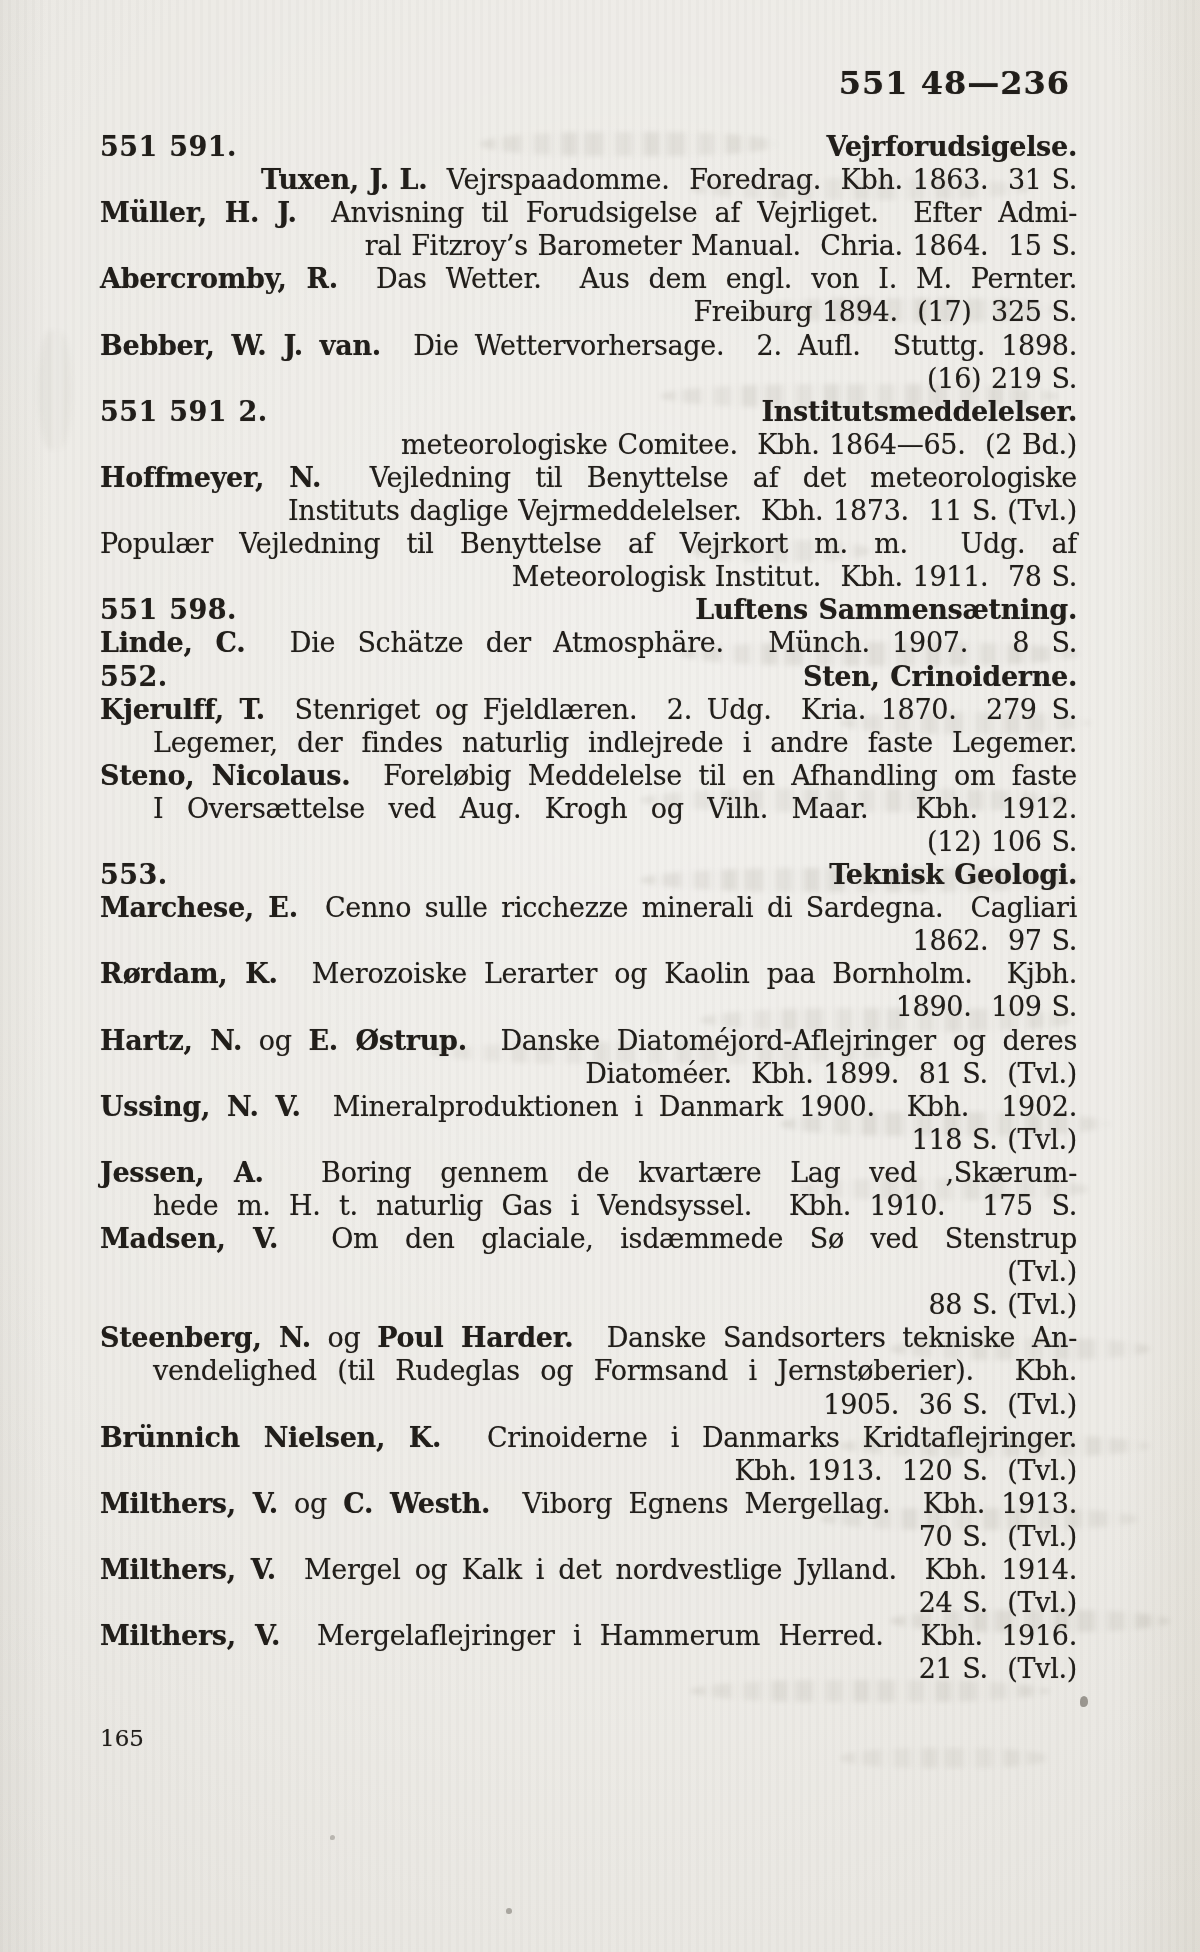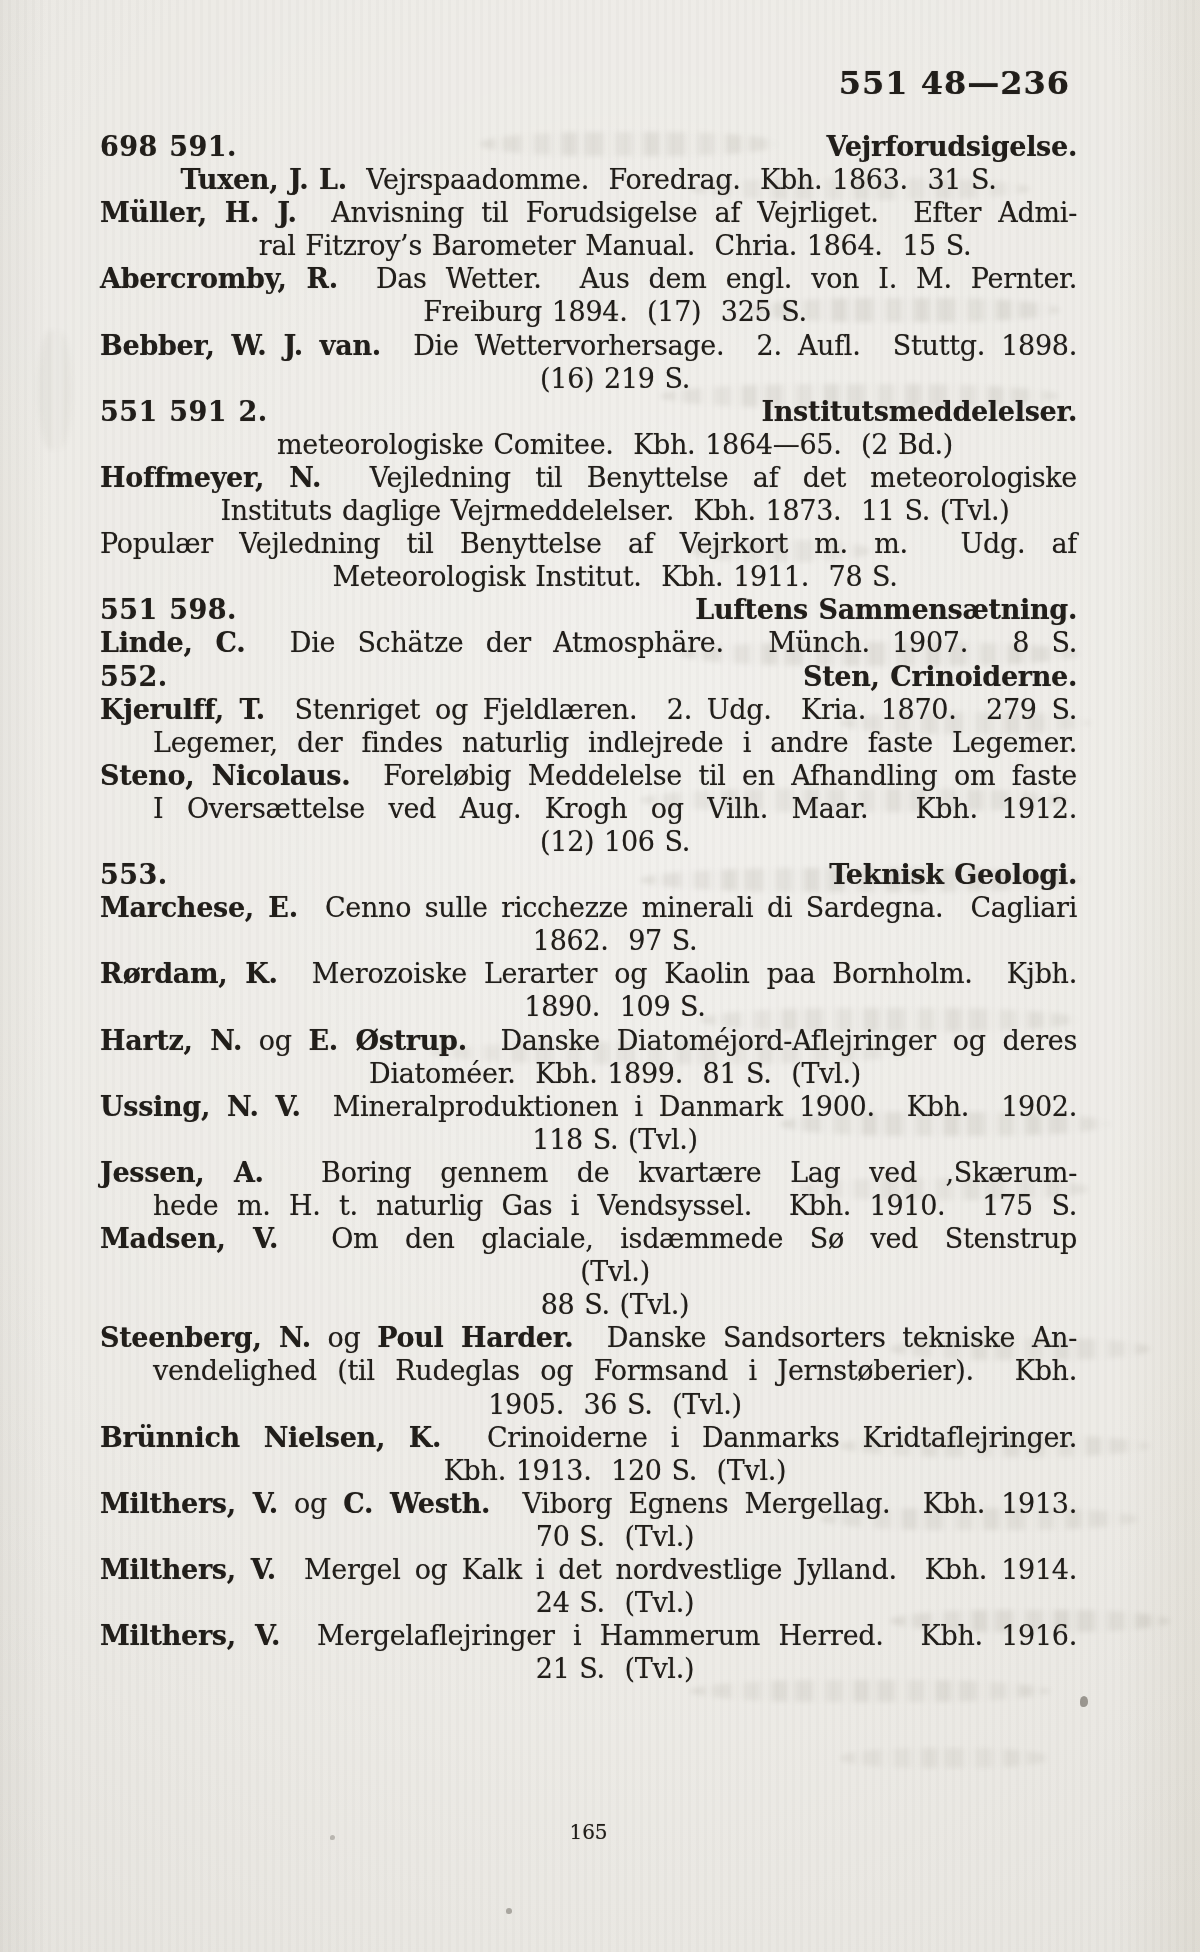--- a/index.html
+++ b/index.html
@@ -29,27 +29,27 @@
     position:absolute; top:130px; left:100px; width:977px;
     font-size:27px; line-height:33.1px;
     letter-spacing:-0.3px; word-spacing:1.5px;
     text-shadow:0 0 0.7px rgba(33,30,26,0.5);
   }
   .heading-line {
     display:flex; justify-content:space-between; align-items:baseline;
     height:33.1px; font-weight:bold;
   }
   .heading-line .num { letter-spacing:0.5px; }
-  .line { height:33.1px; text-align:center; white-space:normal; }
+  .line { height:33.1px; text-align:right; white-space:normal; }
   .line.just { text-align:justify; text-align-last:justify; text-justify:inter-word; }
   .line.ind { padding-left:53px; }
   .seg-b { font-weight:bold; }
   .page-number {
-    position:absolute; top:1820px; left:100px; width:977px;
-    text-align:center; font-size:20px;
+    position:absolute; top:1725px; left:100px; width:977px;
+    font-size:23px;
     text-shadow:0 0 0.7px rgba(33,30,26,0.5);
   }
   .smudge {
     position:absolute; pointer-events:none;
     filter:blur(2.6px); border-radius:45%/60%;
     background:repeating-linear-gradient(90deg,
       rgba(125,120,106,0.34) 0 15px, rgba(125,120,106,0.05) 15px 23px,
       rgba(125,120,106,0.30) 23px 41px, rgba(125,120,106,0.04) 41px 54px,
       rgba(125,120,106,0.26) 54px 70px, rgba(125,120,106,0.05) 70px 82px);
   }
@@ -88,21 +88,21 @@
     <div class="smudge" style="left:38px;top:330px;width:34px;height:120px;opacity:.20"></div>
     <div class="speck" style="left:1080px;top:1696px;width:8px;height:11px;opacity:.5"></div>
     <div class="speck" style="left:506px;top:1908px;width:6px;height:6px;opacity:.4"></div>
     <div class="speck" style="left:330px;top:1835px;width:5px;height:5px;opacity:.3"></div>
   </div>
 
   <div class="header-range">551 48—236</div>
 
   <div class="content">
       <div class="heading-line">
-        <span class="num">698 591.</span>
+        <span class="num">551 591.</span>
         <span class="title">Vejrforudsigelse.</span>
       </div>
       <div class="line"><span class="seg-b">Tuxen, J. L.</span><span class="seg-r">&nbsp; Vejrspaadomme.&nbsp; Foredrag.&nbsp; Kbh. 1863.&nbsp; 31 S.</span></div>
       <div class="line just"><span class="seg-b">Müller, H. J.</span><span class="seg-r">&nbsp; Anvisning til Forudsigelse af Vejrliget.&nbsp; Efter Admi-</span></div>
       <div class="line ind"><span class="seg-r">ral Fitzroy’s Barometer Manual.&nbsp; Chria. 1864.&nbsp; 15 S.</span></div>
       <div class="line just"><span class="seg-b">Abercromby, R.</span><span class="seg-r">&nbsp; Das Wetter.&nbsp; Aus dem engl. von I. M. Pernter.</span></div>
       <div class="line ind"><span class="seg-r">Freiburg 1894.&nbsp; (17)&nbsp; 325 S.</span></div>
       <div class="line just"><span class="seg-b">Bebber, W. J. van.</span><span class="seg-r">&nbsp; Die Wettervorhersage.&nbsp; 2. Aufl.&nbsp; Stuttg. 1898.</span></div>
       <div class="line ind"><span class="seg-r">(16) 219 S.</span></div>
       <div class="heading-line">

